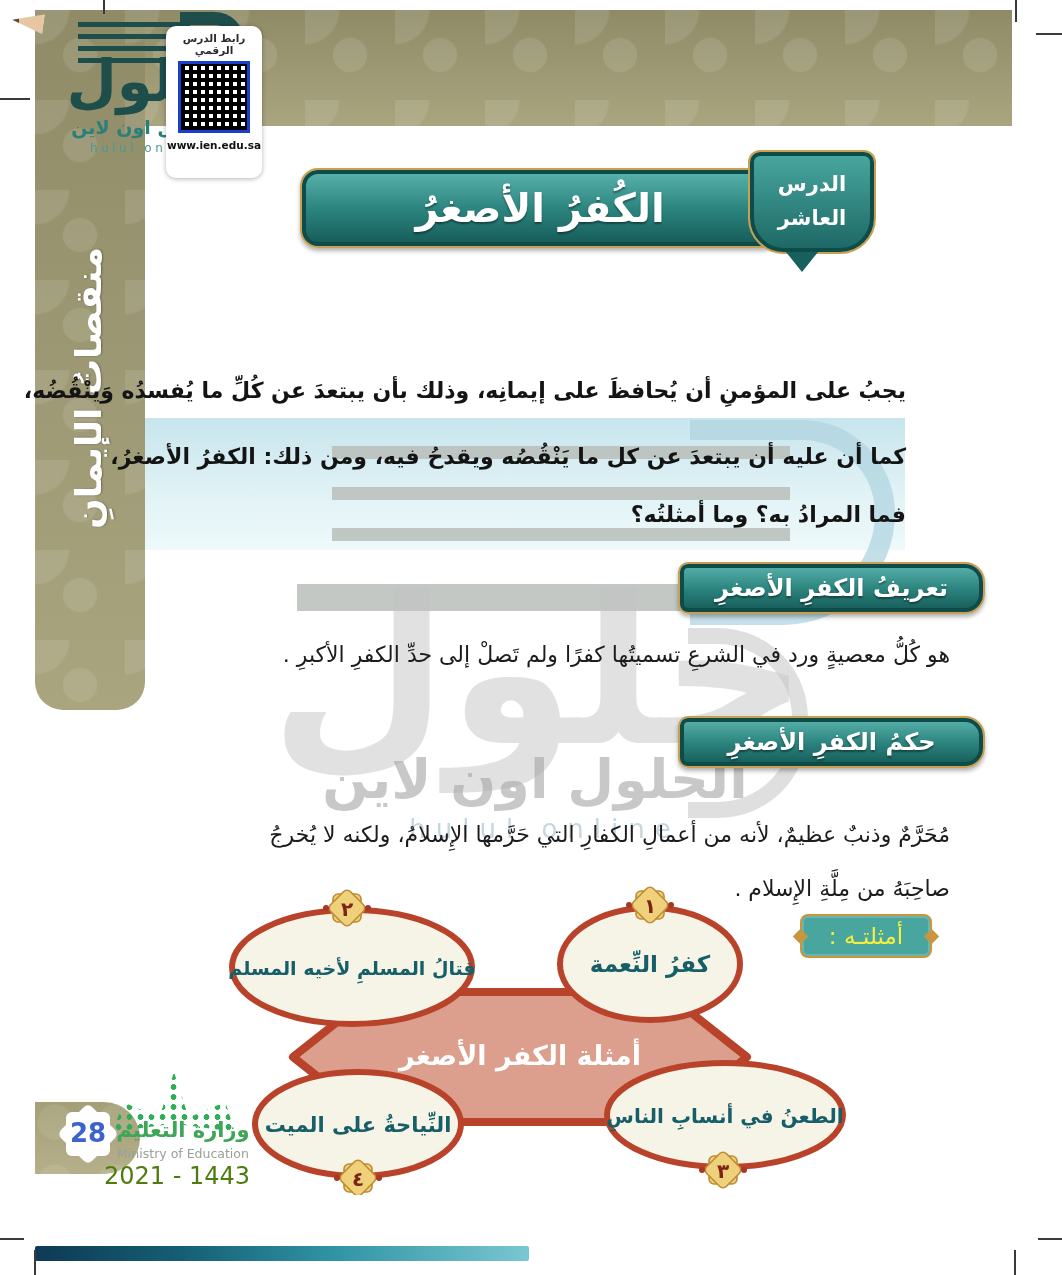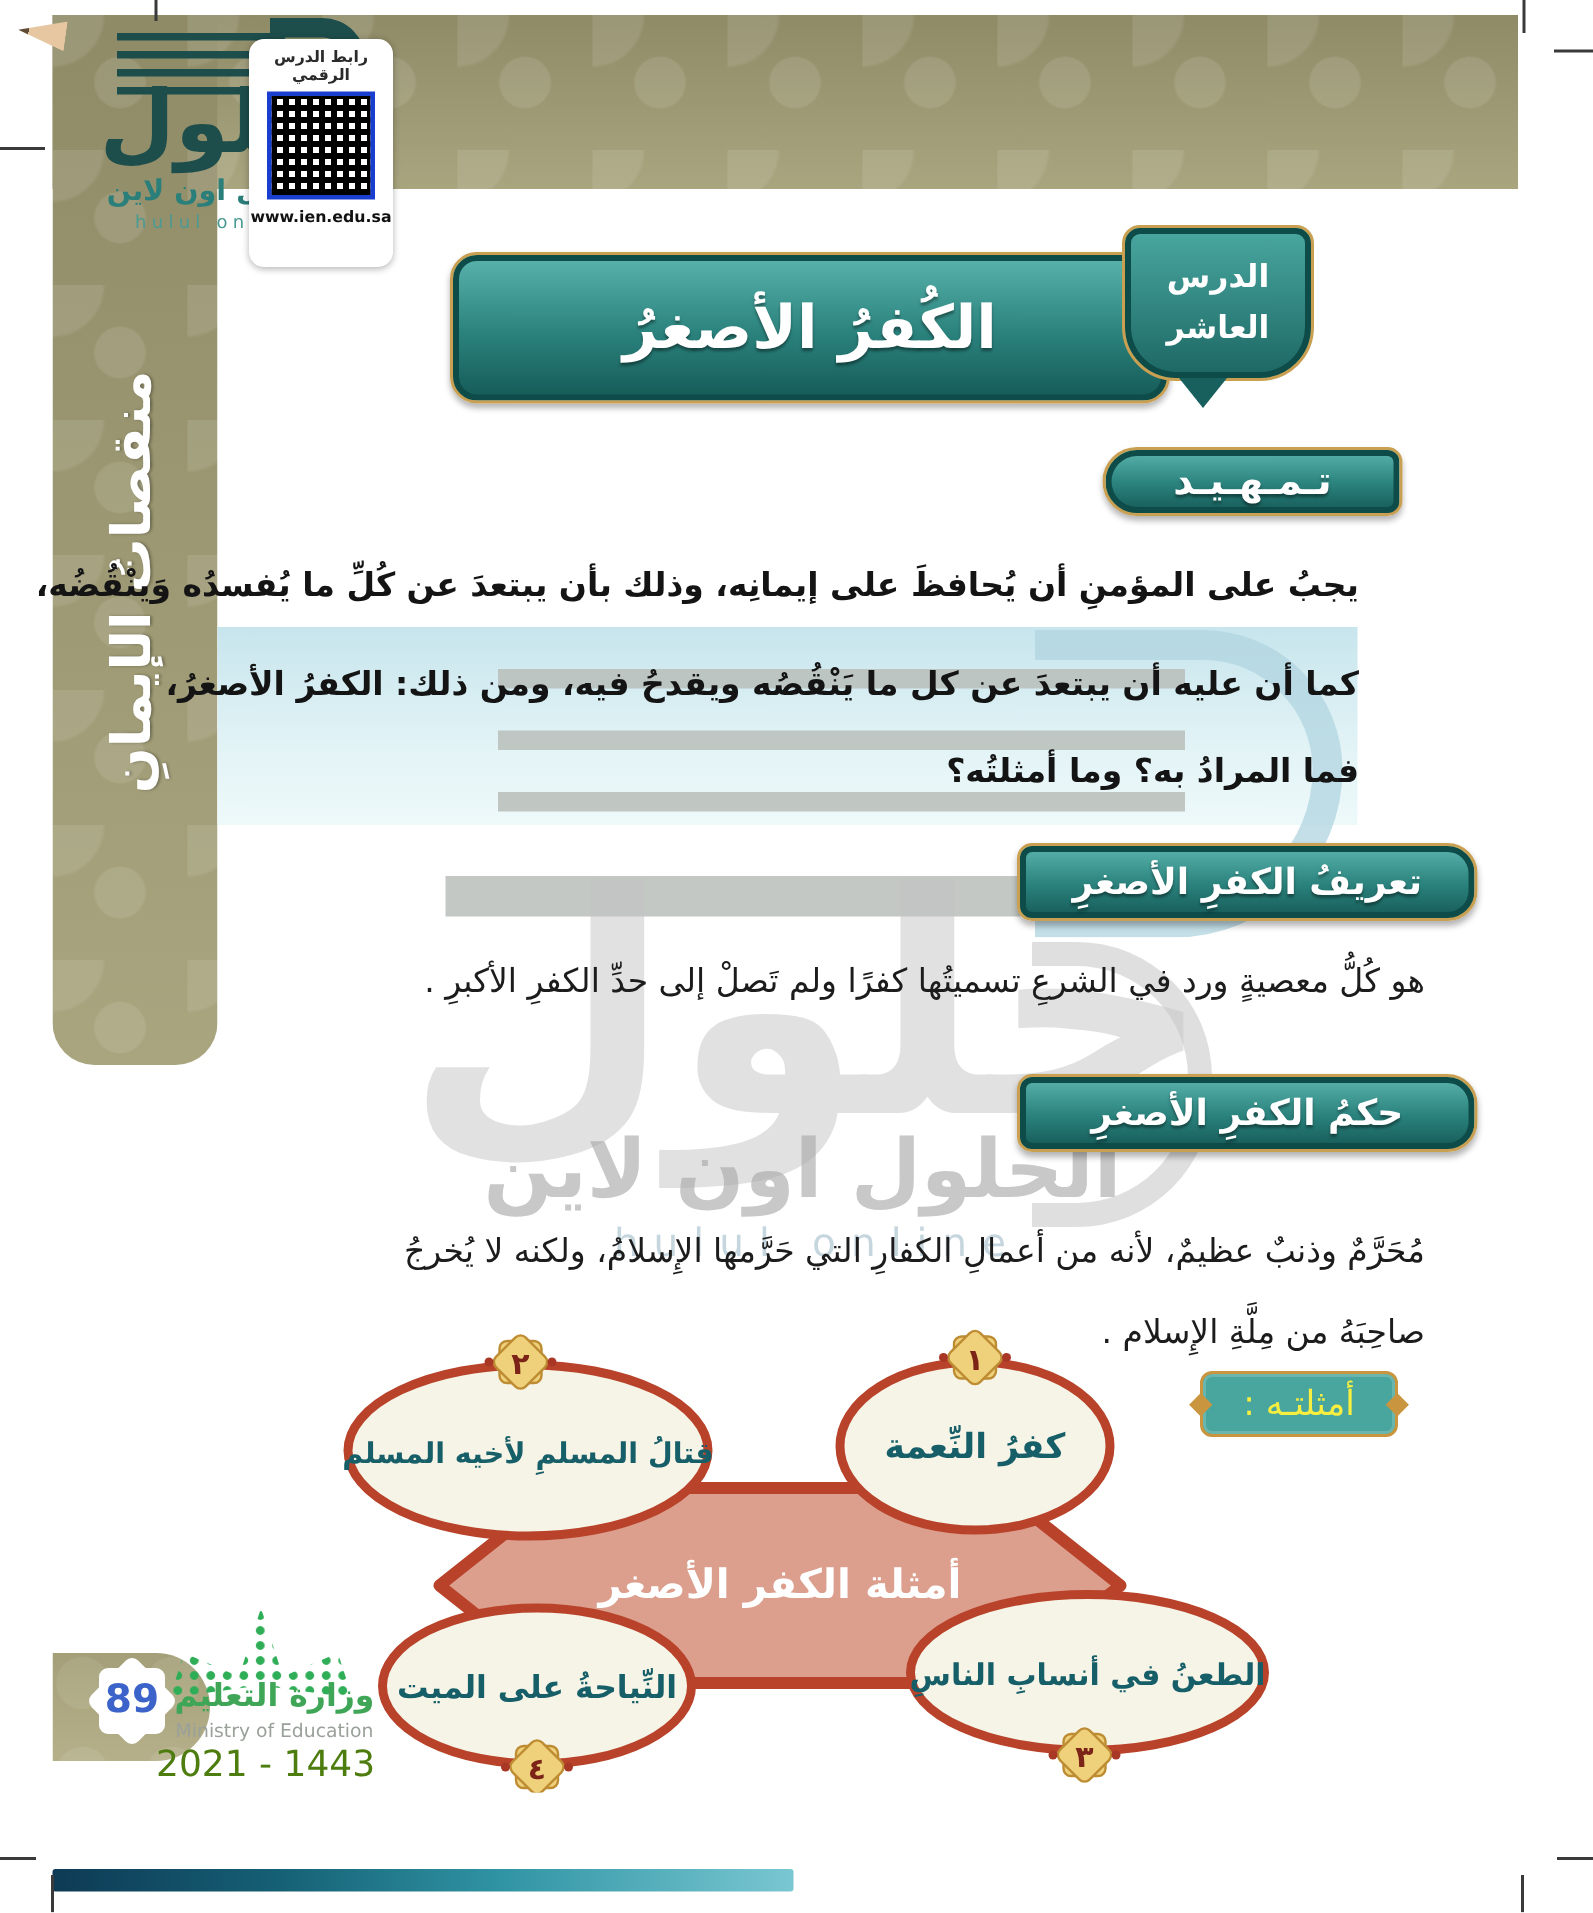--- a/index.html
+++ b/index.html
@@ -47,21 +47,21 @@
     background-image:
       repeating-linear-gradient(90deg,#000 0 4px,transparent 4px 8px),
       repeating-linear-gradient(0deg,#000 0 4px,#fff 4px 8px);}
   .qr-url{font-size:10.5px;font-weight:bold;color:#111;margin-top:6px;}
 
   
   .banner{border:2px solid #c9a052;box-shadow:inset 0 0 0 4px #0e4c49,0 3px 4px rgba(0,0,0,.3);
     background:linear-gradient(180deg,#5ab4ad,#2a817c 55%,#155956);
     color:#fff;font-weight:bold;display:flex;align-items:center;justify-content:center;
     text-shadow:0 2px 2px rgba(0,0,0,.4);z-index:2;direction:rtl;}
-  .title-banner{left:300px;top:168px;width:480px;height:101px;border-radius:18px;font-size:40px;}
+  .title-banner{left:300px;top:168px;width:480px;height:80px;border-radius:18px;font-size:40px;}
   .lesson-badge{left:748px;top:150px;width:128px;height:104px;z-index:3;
     border:2px solid #c9a052;box-shadow:inset 0 0 0 4px #0e4c49;
     background:linear-gradient(180deg,#4aa8a1,#1c6663);border-radius:12px 12px 36px 36px;
     color:#fff;text-align:center;font-size:21px;font-weight:bold;line-height:1.6;
     padding-top:16px;direction:rtl;}
   .lesson-badge-point{left:786px;top:252px;width:0;height:0;z-index:3;
     border-left:16px solid transparent;border-right:16px solid transparent;
     border-top:20px solid #17605d;}
   .intro-banner{left:735px;top:298px;width:200px;height:46px;border-radius:23px 10px 10px 23px;font-size:26px;}
   .sec-banner{width:307px;height:52px;border-radius:10px 20px 20px 10px;font-size:24px;}
@@ -154,23 +154,20 @@
 
   <div class="abs banner title-banner">
     <span>الكُفرُ الأصغرُ</span>
   </div>
   <div class="abs lesson-badge">
     <div>الدرس</div>
     <div>العاشر</div>
   </div>
   <div class="abs lesson-badge-point"></div>
 
-  <div class="abs banner intro-banner">
-    <span>تـمـهـيـد</span>
-  </div>
 
   <div class="abs blue-box"></div>
   <div class="abs blue-curve"></div>
   <div class="wm-bar" style="left:332px;top:446px;width:458px;height:13px"></div>
   <div class="wm-bar" style="left:332px;top:487px;width:458px;height:13px"></div>
   <div class="wm-bar" style="left:332px;top:528px;width:458px;height:13px"></div>
   <div class="wm-bar" style="left:297px;top:584px;width:386px;height:27px"></div>
 
   <div class="body-line intro-line" style="top:378px">يجبُ على المؤمنِ أن يُحافظَ على إيمانِه، وذلك بأن يبتعدَ عن كُلِّ ما يُفسدُه وَينْقُضُه،</div>
   <div class="body-line intro-line" style="top:444px">كما أن عليه أن يبتعدَ عن كل ما يَنْقُصُه ويقدحُ فيه، ومن ذلك: الكفرُ الأصغرُ،</div>
@@ -240,21 +237,21 @@
     <text class="ex-text" x="127" y="95" font-size="19">قتالُ المسلمِ لأخيه المسلم</text>
     <text class="ex-text" x="500" y="243" font-size="20">الطعنُ في أنسابِ الناسِ</text>
     <text class="ex-text" x="133" y="252" font-size="21">النِّياحةُ على الميت</text>
   </svg>
 
   <div class="abs page-tab"></div>
   <div class="abs moe-dots"></div>
   <div class="abs page-star">
     <span class="sq"></span>
     <span class="sq r"></span>
-    <span class="page-num">89</span>
+    <span class="page-num">28</span>
   </div>
   <div class="abs moe-ar">وزارة التعليم</div>
   <div class="abs moe-en">Ministry of Education</div>
   <div class="abs moe-years">2021 - 1443</div>
   <div class="abs bottom-bar"></div>
 
   <div class="crop" style="left:103px;top:0;width:2px;height:14px"></div>
   <div class="crop" style="left:0;top:98px;width:30px;height:2px"></div>
   <div class="crop" style="left:1015px;top:0;width:2px;height:22px"></div>
   <div class="crop" style="left:1036px;top:33px;width:26px;height:2px"></div>

